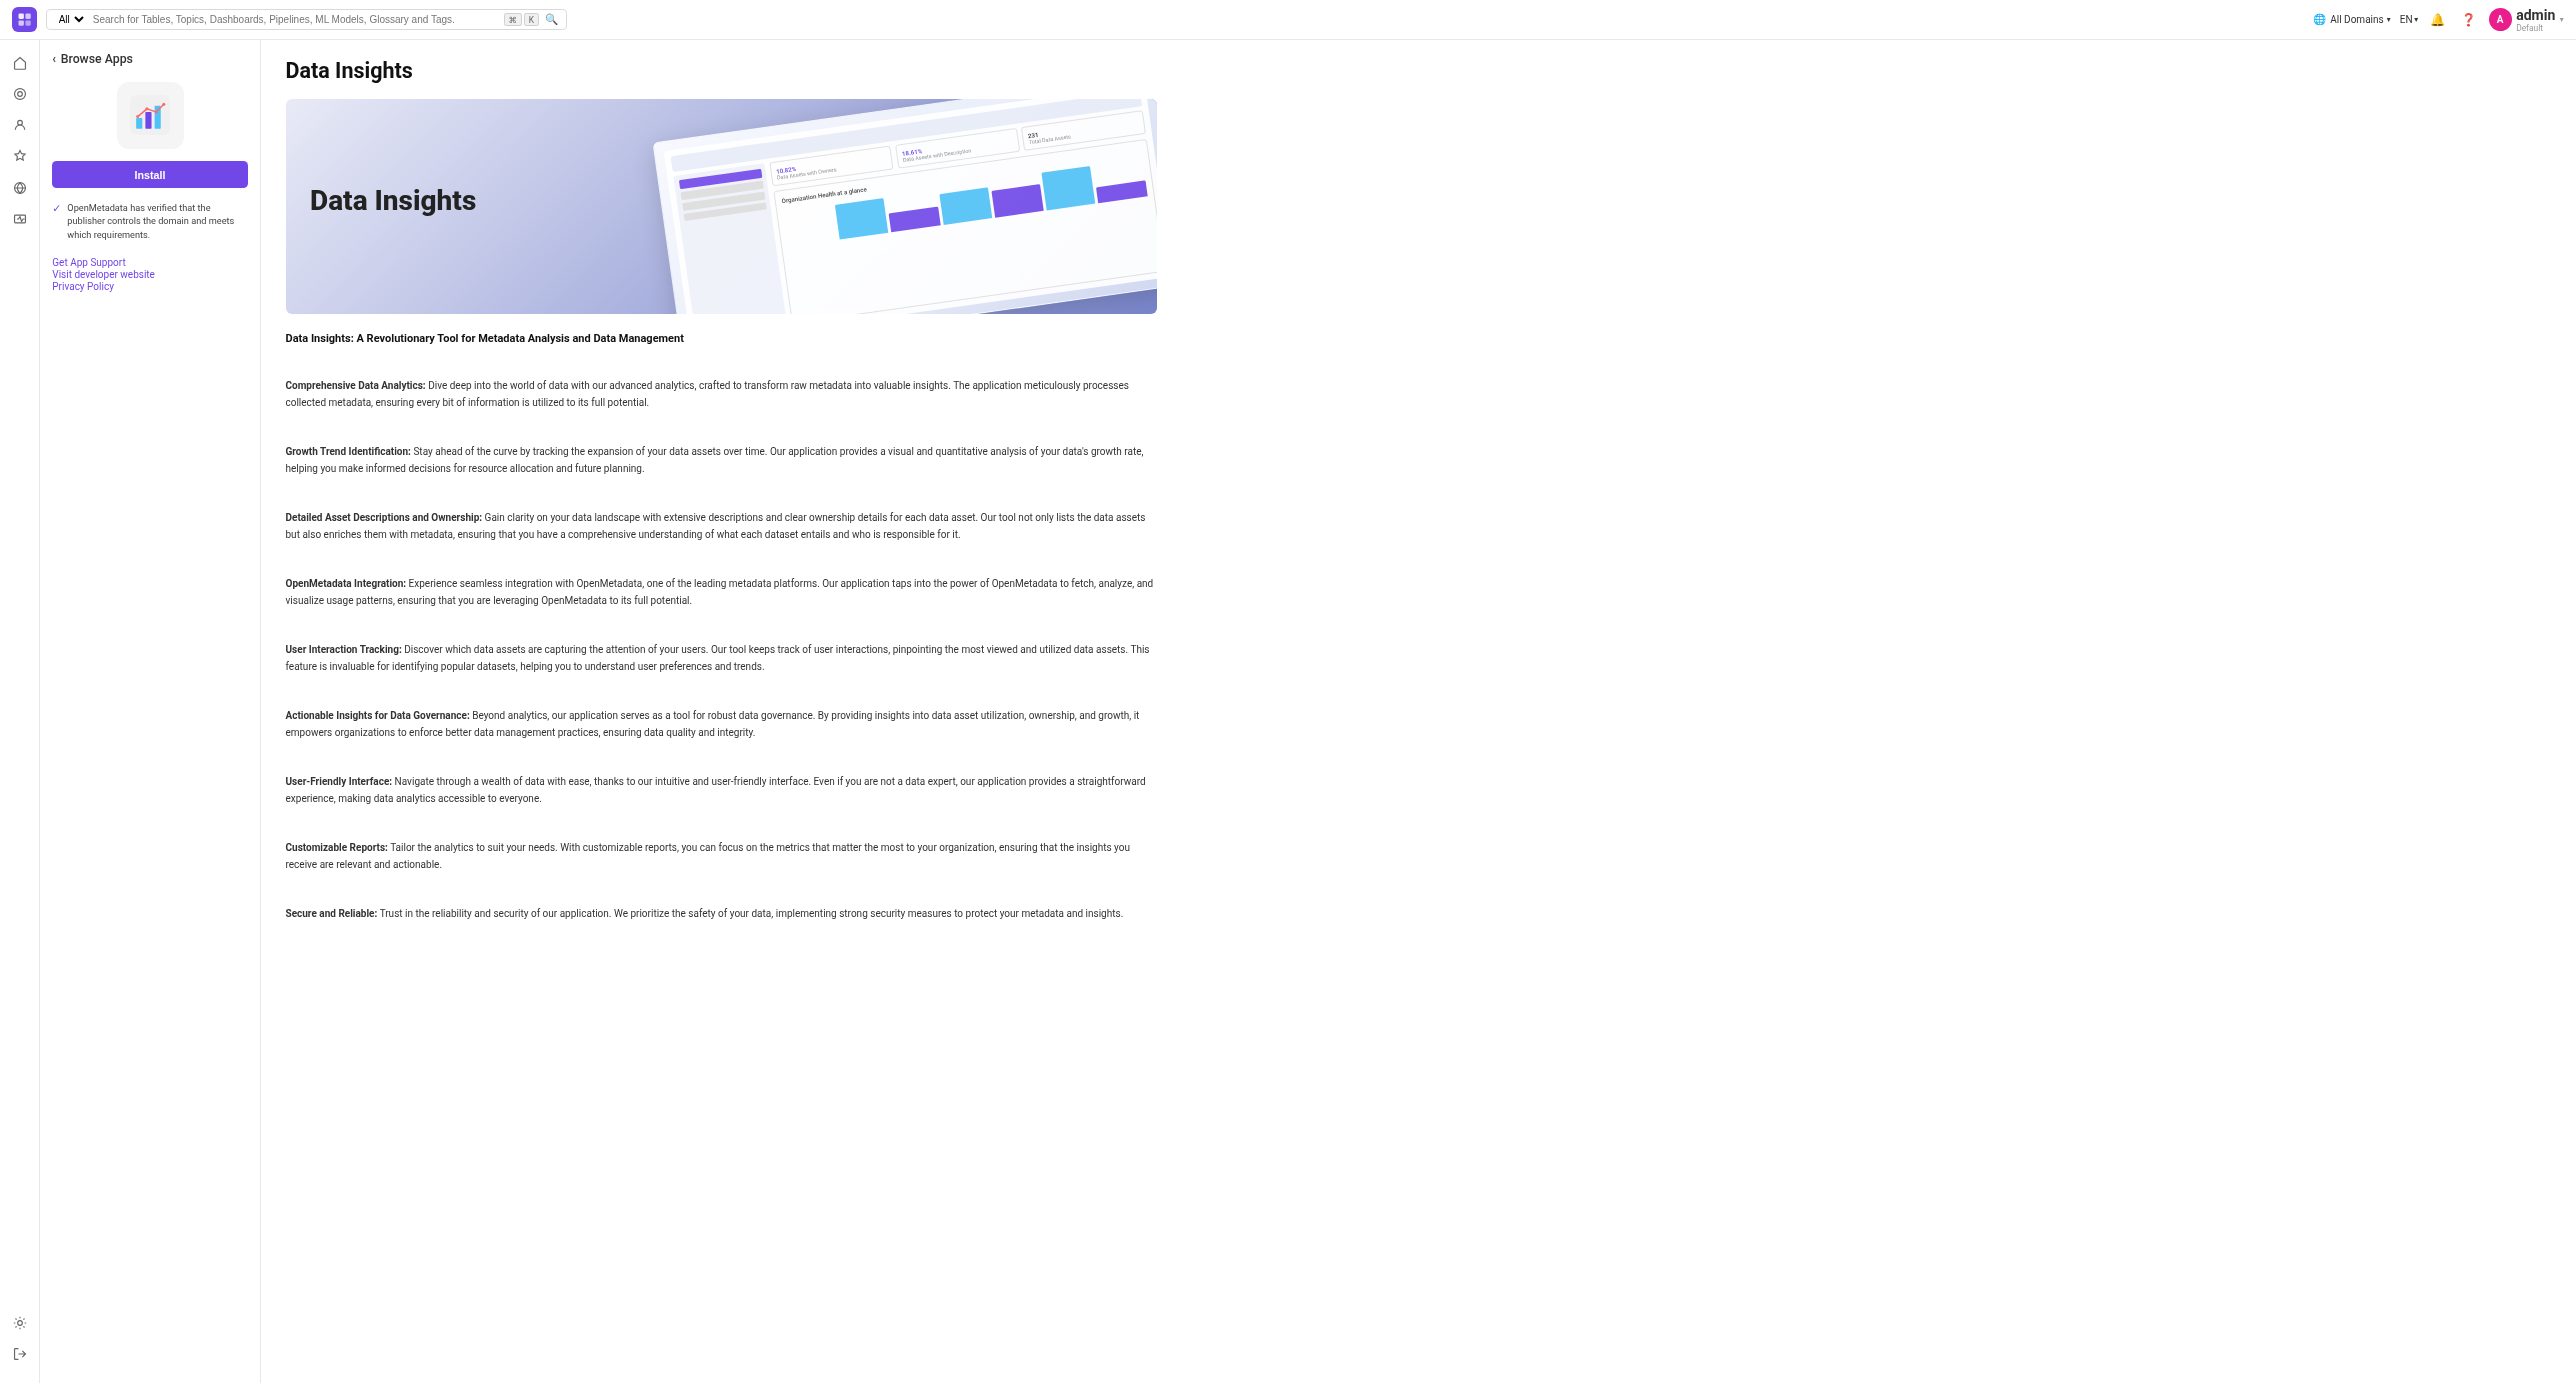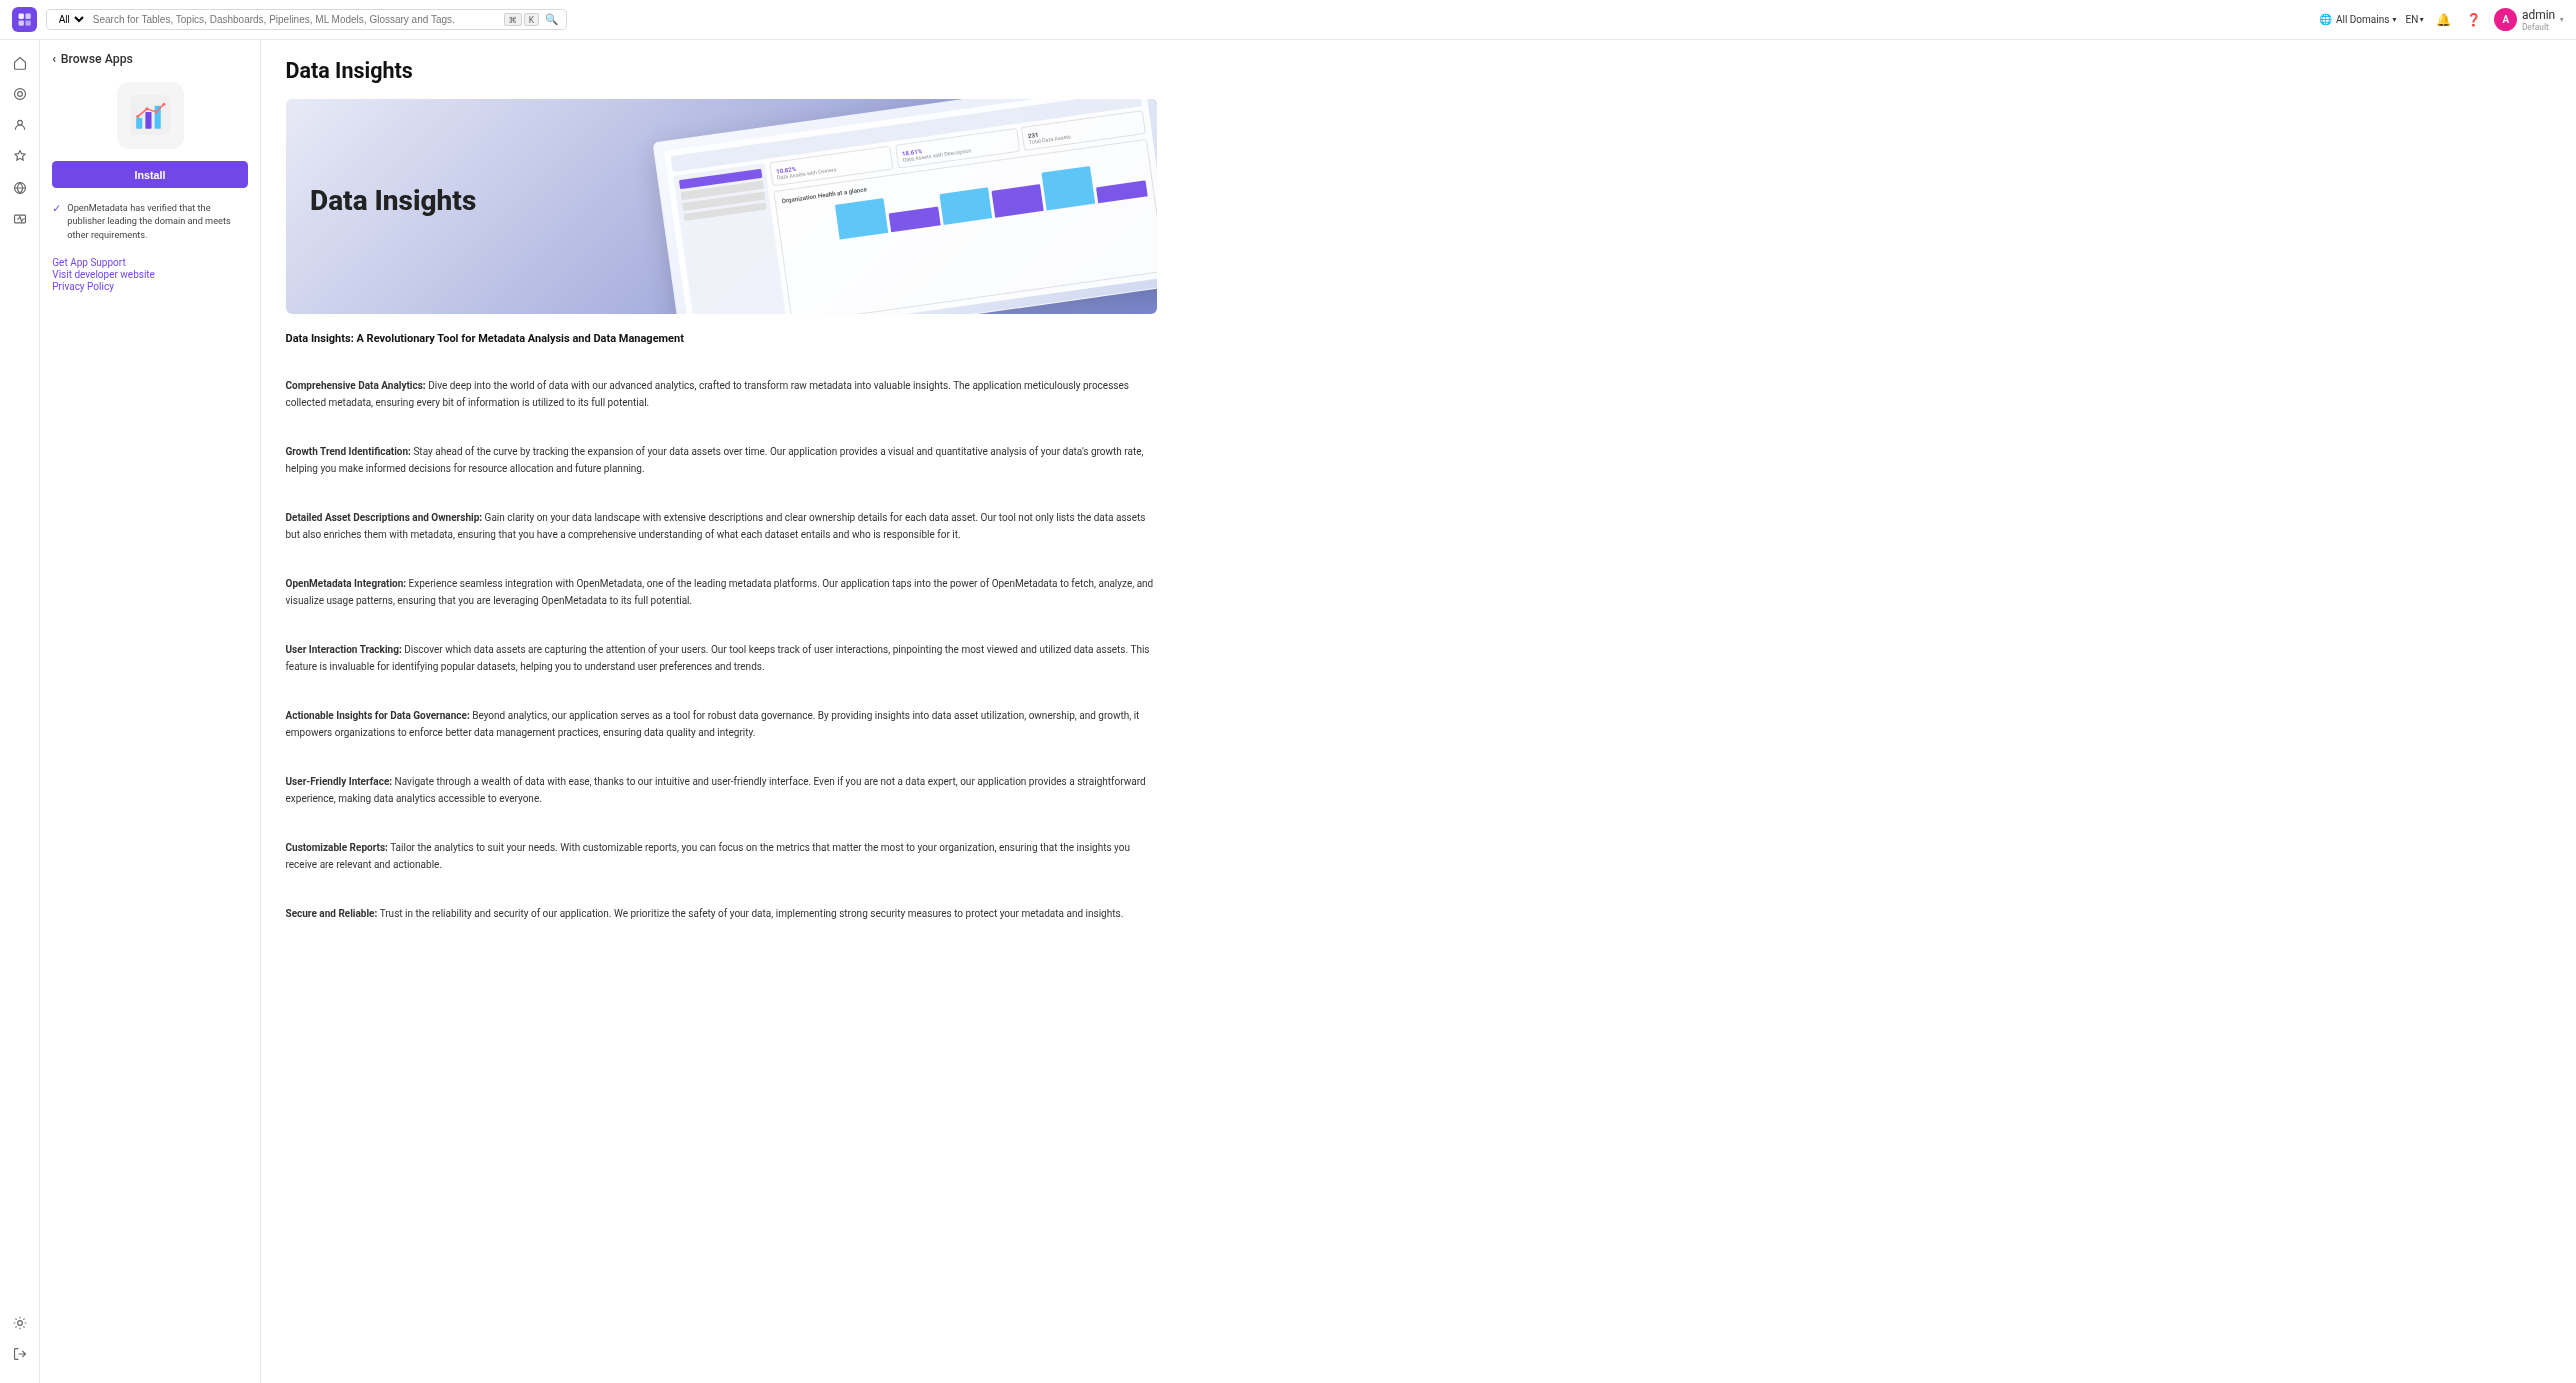--- a/index.html
+++ b/index.html
@@ -26,21 +26,21 @@
     }
     .search-kbd { display: flex; gap: 2.3px; align-items: center; }
     .kbd { background: #f0f0f0; border: 0.8px solid #d0d0d0; border-radius: 2.3px; padding: 0.8px 3.8px; font-size: 8.4px; color: #666; }
     .nav-right { display: flex; align-items: center; gap: 9.2px; margin-left: auto; }
     .nav-domain { display: flex; align-items: center; gap: 3.1px; font-size: 10px; cursor: pointer; }
     .nav-lang { display: flex; align-items: center; gap: 1.5px; font-size: 10px; cursor: pointer; }
     .nav-icon { width: 21.5px; height: 21.5px; display: flex; align-items: center; justify-content: center; cursor: pointer; color: #555; font-size: 12.3px; }
     .avatar { width: 23px; height: 23px; border-radius: 50%; background: #e91e8c; display: flex; align-items: center; justify-content: center; color: #fff; font-size: 10px; font-weight: 600; }
     .user-info { display: flex; align-items: center; gap: 4.6px; cursor: pointer; }
     .user-name-block { display: flex; flex-direction: column; }
-    .user-name { font-size: 12px; font-weight: 400; }
+    .user-name { font-size: 14px; font-weight: 700; }
     .user-role { font-size: 8.4px; color: #999; }
 
     
     .main-layout { display: flex; flex: 1; overflow: hidden; }
 
     
     .sidebar-icons {
       width: 40px; background: #fff; border-right: 0.8px solid #e8e8e8;
       display: flex; flex-direction: column; align-items: center;
       padding: 9.2px 0; gap: 3.1px; flex-shrink: 0;
@@ -242,21 +242,21 @@
           <circle cx="34" cy="22" r="2" fill="#ff6b6b"></circle>
           <circle cx="44" cy="12" r="2" fill="#ff6b6b"></circle>
         </svg>
       </div>
     </div>
 
     <button class="install-btn">Install</button>
 
     <div class="verified-box">
       <span class="verified-icon">✓</span>
-      <span>OpenMetadata has verified that the publisher leading the domain and meets other requirements.</span>
+      <span>OpenMetadata has verified that the publisher controls the domain and meets which requirements.</span>
     </div>
 
     <div class="sidebar-links">
       <a class="sidebar-link">Get App Support</a>
       <a class="sidebar-link">Visit developer website</a>
       <a class="sidebar-link">Privacy Policy</a>
     </div>
   </div>
 
   <div class="main-content">

